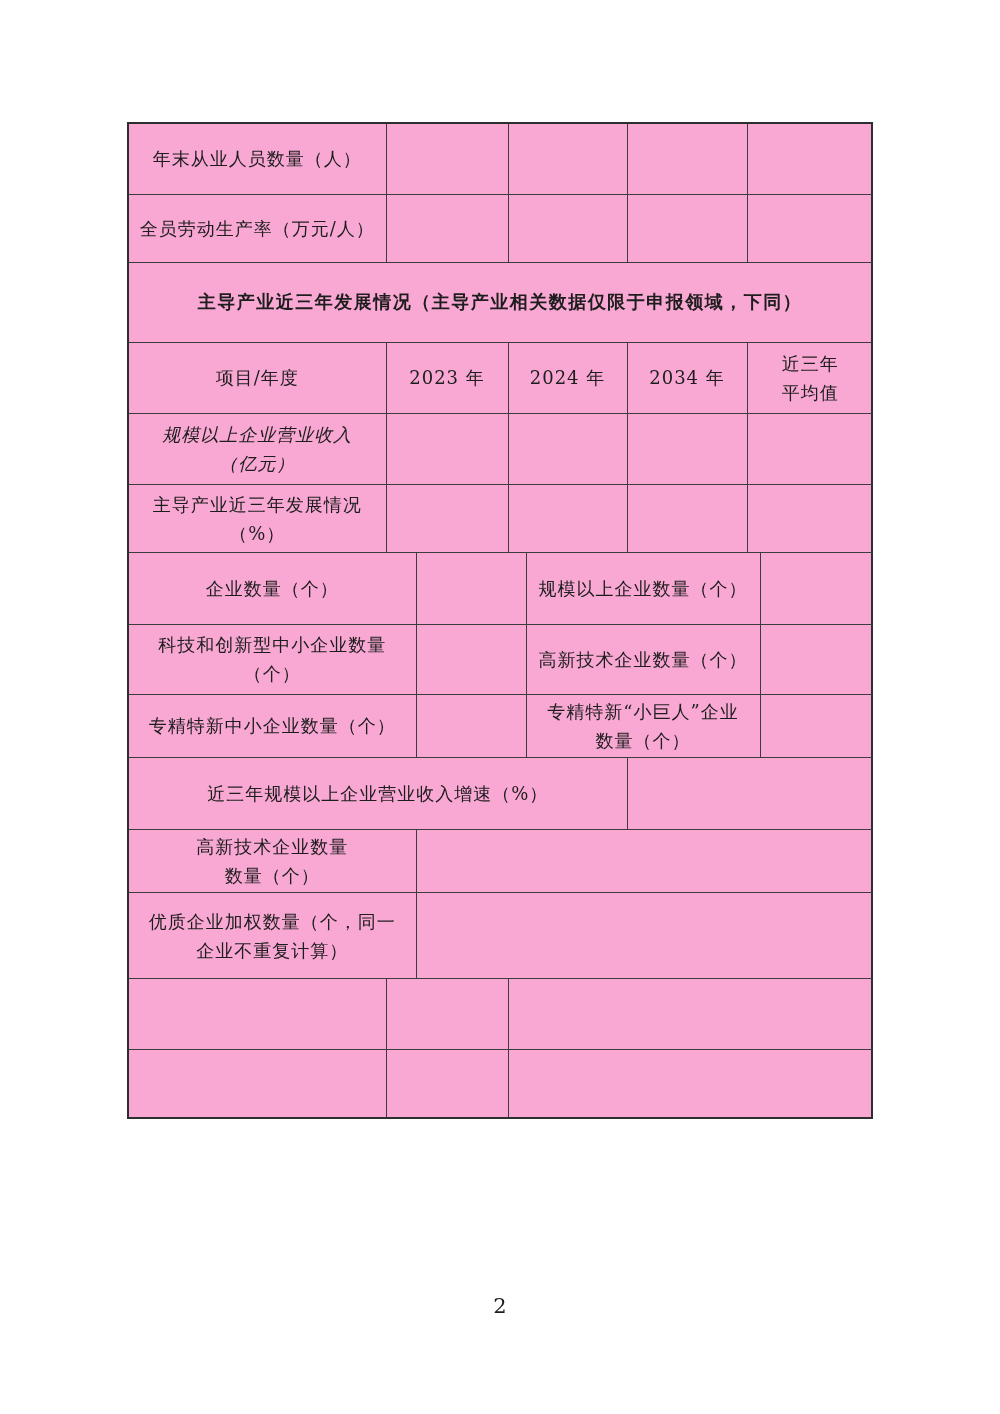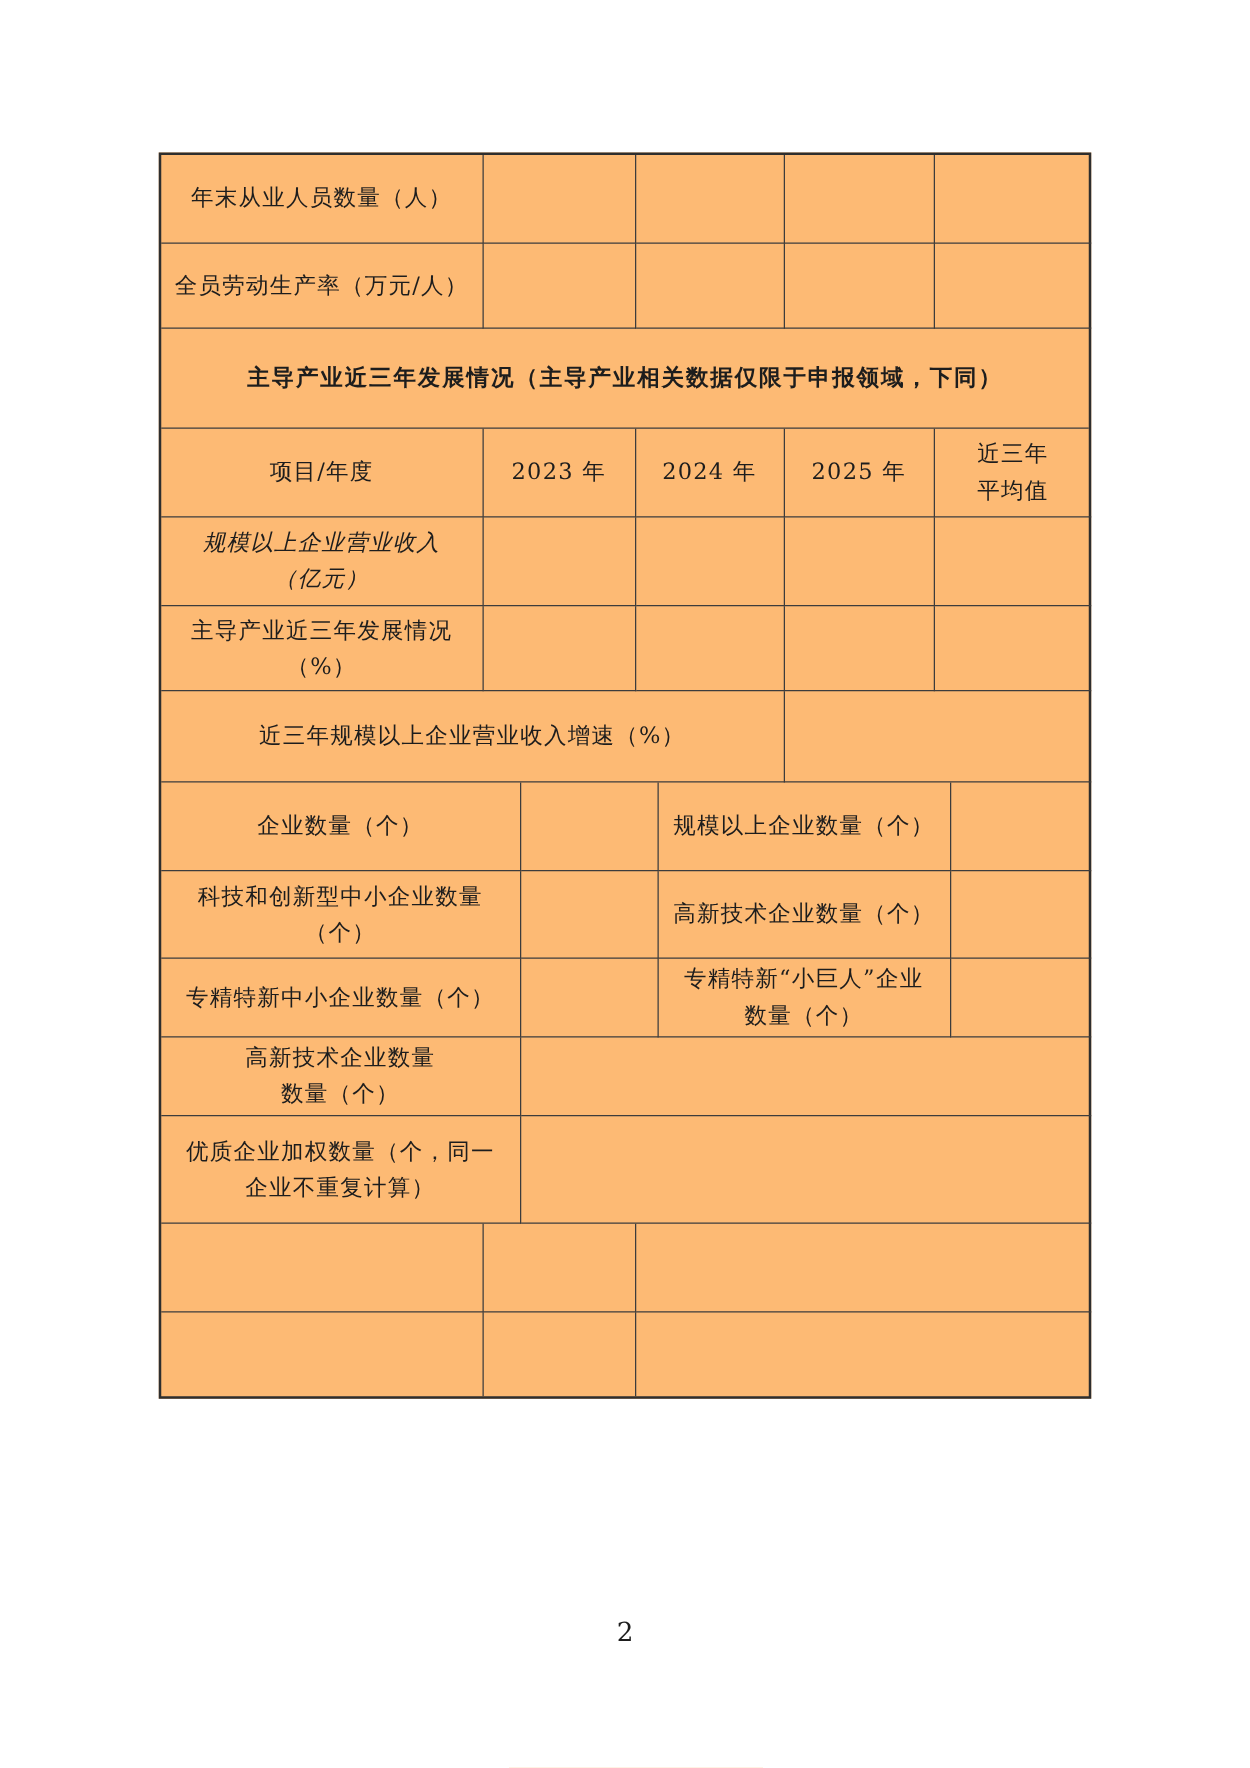--- a/index.html
+++ b/index.html
@@ -3,21 +3,21 @@
 <meta charset="utf-8">
 <style>
   html,body{margin:0;padding:0;background:#ffffff;}
   .page{
     position:relative;width:1000px;height:1414px;background:var(--page-bg,#ffffff);
     font-family:"DejaVu Serif","Liberation Serif",serif;color:var(--text,#1d1d1d);
     overflow:hidden;
   }
   .form{
     position:absolute;left:127px;top:122px;width:746px;box-sizing:border-box;
-    border:2px solid var(--border-strong,#2e2e2e);background:#fdba74;
+    border:2px solid var(--border-strong,#2e2e2e);background:#f9a8d4;
   }
   table.t{width:100%;border-collapse:collapse;table-layout:fixed;}
   table.t td{
     border-right:1px solid var(--border,#3c3c3c);
     border-bottom:1px solid var(--border,#3c3c3c);
     text-align:center;vertical-align:middle;
     font-size:18px;letter-spacing:1px;line-height:29px;
     white-space:pre-line;padding:2px 4px;box-sizing:border-box;
     color:var(--text,#1d1d1d);
   }
@@ -90,51 +90,38 @@
           <col style="width:122px">
           <col style="width:119px">
           <col style="width:120px">
           <col style="width:126px">
         </colgroup>
       <tbody>
         <tr class="r-yh">
           <td>项目/年度</td>
           <td>2023 年</td>
           <td>2024 年</td>
-          <td>2025 年</td>
+          <td>2034 年</td>
           <td>近三年
 平均值</td>
         </tr>
         <tr class="r-gm">
           <td class="lbl">规模以上企业营业收入
 （亿元）</td>
           <td></td>
           <td></td>
           <td></td>
           <td></td>
         </tr>
         <tr class="r-zh">
           <td class="lbl">主导产业近三年发展情况
 （%）</td>
           <td></td>
           <td></td>
           <td></td>
-          <td></td>
-        </tr>
-      </tbody>
-    </table>
-
-    <table class="t">
-      <colgroup>
-          <col style="width:498px">
-          <col style="width:246px">
-        </colgroup>
-      <tbody>
-        <tr class="r-zs">
-          <td class="lbl">近三年规模以上企业营业收入增速（%）</td>
           <td></td>
         </tr>
       </tbody>
     </table>
 
     <table class="t">
       <colgroup>
           <col style="width:287px">
           <col style="width:110px">
           <col style="width:234px">
@@ -159,20 +146,33 @@
           <td></td>
           <td class="lbl">专精特新“小巨人”企业
 数量（个）</td>
           <td></td>
         </tr>
       </tbody>
     </table>
 
     <table class="t">
       <colgroup>
+          <col style="width:498px">
+          <col style="width:246px">
+        </colgroup>
+      <tbody>
+        <tr class="r-zs">
+          <td class="lbl">近三年规模以上企业营业收入增速（%）</td>
+          <td></td>
+        </tr>
+      </tbody>
+    </table>
+
+    <table class="t">
+      <colgroup>
           <col style="width:287px">
           <col style="width:457px">
         </colgroup>
       <tbody>
         <tr class="r-mf">
           <td class="lbl">高新技术企业数量
 数量（个）</td>
           <td></td>
         </tr>
         <tr class="r-yz">

